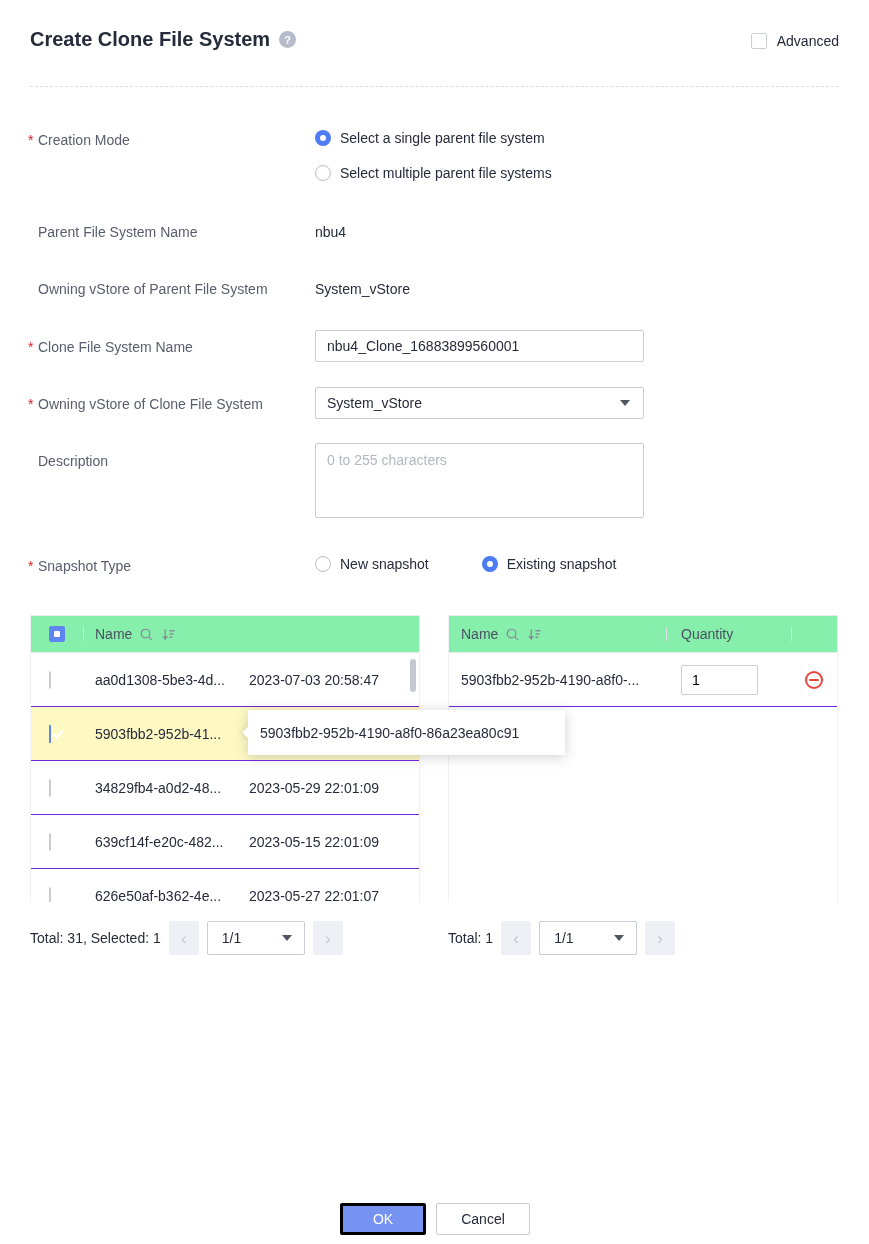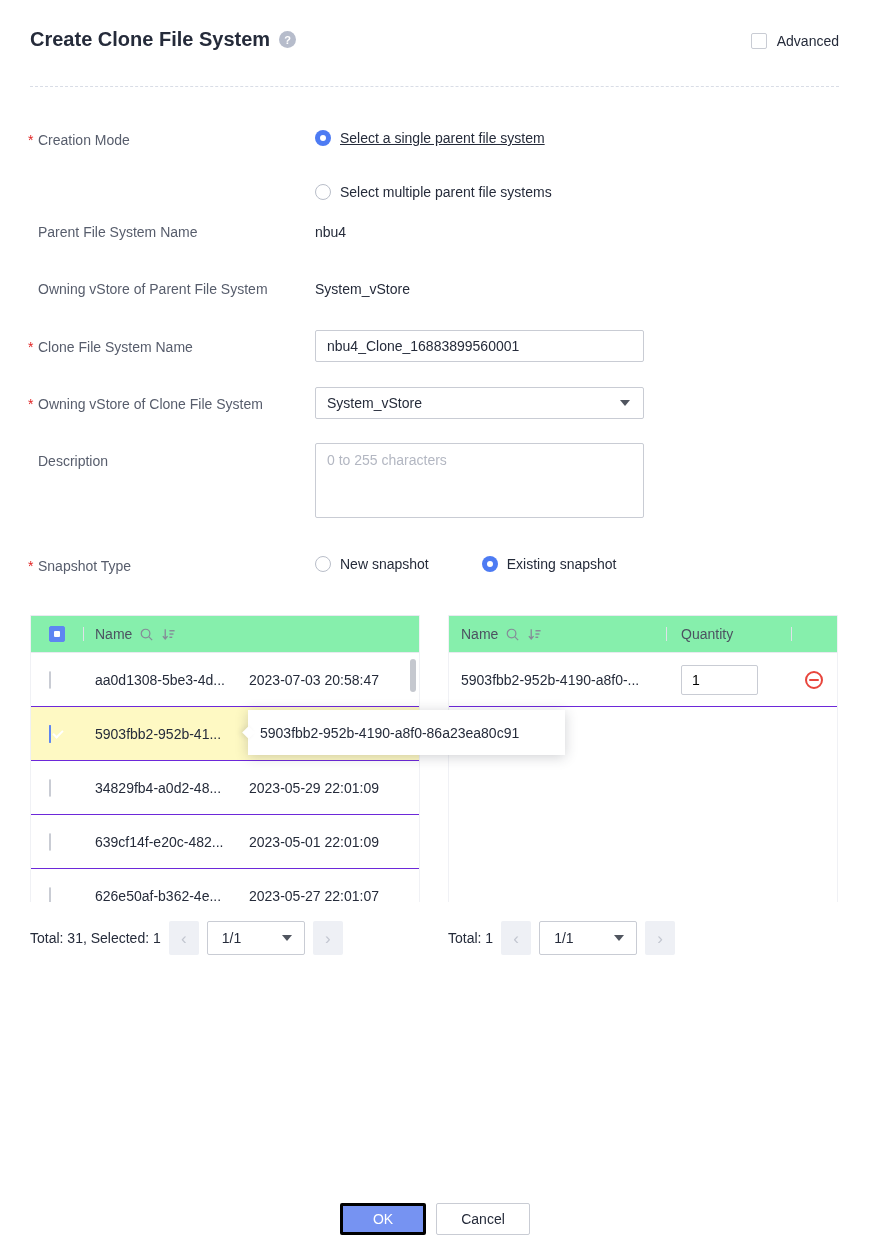--- a/index.html
+++ b/index.html
@@ -98,25 +98,25 @@
   <div class="advanced">
     <span class="cb"></span>
     <span>Advanced</span>
   </div>
   <div class="divider"></div>
 
   <div class="flabel" style="top:131px;">
     <span class="req">*</span>
     <span>Creation Mode</span>
   </div>
-  <div class="radio-row" style="top:130px;text-decoration:underline;">
+  <div class="radio-row" style="top:130px;">
     <span class="radio on"></span>
     <span>Select a single parent file system</span>
   </div>
-  <div class="radio-row" style="top:165px;margin-top:19px;">
+  <div class="radio-row" style="top:165px;">
     <span class="radio off"></span>
     <span>Select multiple parent file systems</span>
   </div>
 
   <div class="flabel" style="top:223px;">
     <span class="req"></span>
     <span>Parent File System Name</span>
   </div>
   <div class="fvalue" style="top:223px;">nbu4</div>
 
@@ -189,21 +189,21 @@
       <div class="c-created"></div>
     </div>
     <div class="trow">
       <div class="c-check"><span class="cb-row"></span></div>
       <div class="c-name">34829fb4-a0d2-48...</div>
       <div class="c-created">2023-05-29 22:01:09</div>
     </div>
     <div class="trow">
       <div class="c-check"><span class="cb-row"></span></div>
       <div class="c-name">639cf14f-e20c-482...</div>
-      <div class="c-created">2023-05-01 22:01:09</div>
+      <div class="c-created">2023-05-15 22:01:09</div>
     </div>
     <div class="trow">
       <div class="c-check"><span class="cb-row"></span></div>
       <div class="c-name">626e50af-b362-4e...</div>
       <div class="c-created">2023-05-27 22:01:07</div>
     </div>
 
     <div class="scrollbar-thumb"></div>
   </div>
 

